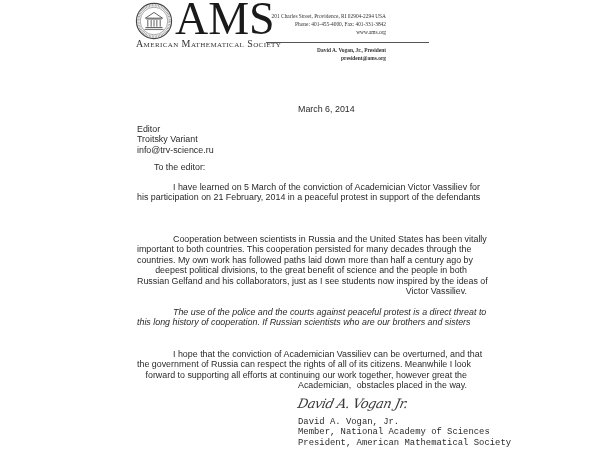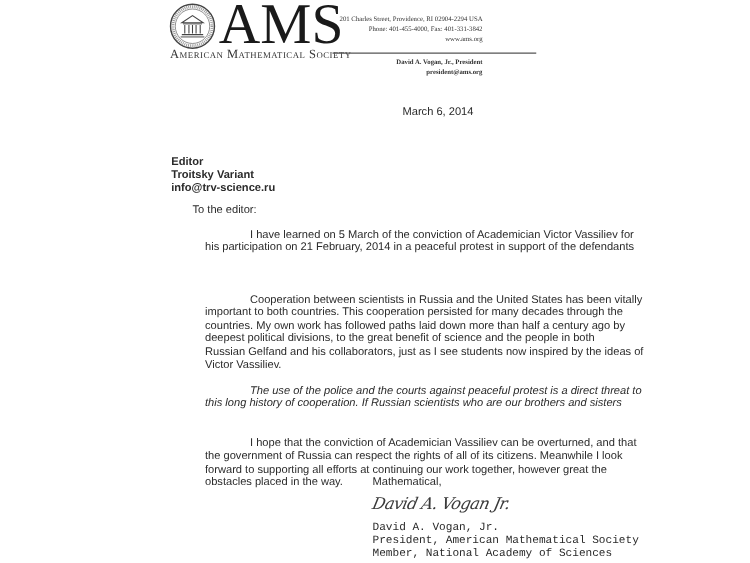--- a/index.html
+++ b/index.html
@@ -5,24 +5,24 @@
     html, body { margin: 0; padding: 0; background: #ffffff; }
     body { width: 600px; height: 450px; position: relative; overflow: hidden; color: #222; }
     .letterhead { position: absolute; left: 0; top: 0; width: 556px; height: 72px; }
     .seal { position: absolute; left: 135px; top: 2px; width: 38px; height: 38px; }
     .ams-word { position: absolute; left: 175px; top: -6px; font-family: "Liberation Serif", "DejaVu Serif", serif; font-size: 46px; font-weight: normal; letter-spacing: 0px; color: #1a1a1a; line-height: 50px; }
     .society { position: absolute; left: 136px; top: 38px; font-family: "Liberation Serif", "DejaVu Serif", serif; font-size: 10px; font-variant: small-caps; letter-spacing: 0.4px; color: #333; white-space: nowrap; }
     .hline { position: absolute; left: 266px; top: 42px; width: 163px; height: 1px; background: #555; }
     .addr { position: absolute; right: 170px; top: 12px; text-align: right; font-family: "Liberation Serif", "DejaVu Serif", serif; font-size: 5.4px; line-height: 8.2px; color: #333; white-space: nowrap; }
     .pres { position: absolute; right: 170px; top: 47px; text-align: right; font-family: "Liberation Serif", "DejaVu Serif", serif; font-size: 5.4px; line-height: 7.6px; font-weight: bold; color: #333; white-space: nowrap; }
     .body-text { font-family: "Liberation Sans", "DejaVu Sans", sans-serif; font-size: 8.9px; line-height: 10.4px; color: #2a2a2a; }
-    .date { position: absolute; left: 298px; top: 84px; margin-left: 24px; }
-    .recipient { position: absolute; left: 137px; top: 124px; font-weight: bold; }
+    .date { position: absolute; left: 298px; top: 104px; }
+    .recipient { position: absolute; left: 137px; top: 124px; }
     .salutation { position: absolute; left: 137px; top: 162px; margin-left: 17px; }
-    .para { position: absolute; left: 137px; width: 330px; text-align: left; margin-left: 27px; }
+    .para { position: absolute; left: 137px; width: 330px; text-align: right; }
     .para .line { display: block; white-space: nowrap; }
     .para .indent { padding-left: 36px; }
     .p1 { top: 182px; }
     .p2 { top: 234px; }
     .p3 { top: 307px; font-style: italic; }
     .p4 { top: 349px; }
     .closing { position: absolute; left: 298px; top: 380px; }
     .signature { position: absolute; left: 298px; top: 396px; font-family: "DejaVu Serif", "Liberation Serif", serif; font-style: italic; font-size: 13px; color: #3a3a3a; letter-spacing: -0.5px; transform: skewX(-12deg); white-space: nowrap; }
     .signer { position: absolute; left: 298px; top: 417px; }
     .signer span { display: block; white-space: nowrap; font-family: Liberation Mono, monospace; }
@@ -88,21 +88,21 @@
   <span class="line">this long history of cooperation.  If Russian scientists who are our brothers and sisters</span>
 </div>
 
 <div class="body-text para p4">
   <span class="line indent">I hope that the conviction of Academician Vassiliev can be overturned, and that</span>
   <span class="line">the government of Russia can respect the rights of all of its citizens.  Meanwhile I look</span>
   <span class="line">forward to supporting all efforts at continuing our work together, however great the</span>
   <span class="line">obstacles placed in the way.</span>
 </div>
 
-<div class="body-text closing">Mathematical,</div>
+<div class="body-text closing">Academician,</div>
 
 <div class="signature">David A. Vogan Jr.</div>
 
 <div class="body-text signer">
   <span>David A. Vogan, Jr.</span>
+  <span>Member, National Academy of Sciences</span>
   <span>President, American Mathematical Society</span>
-  <span>Member, National Academy of Sciences</span>
 </div>
 
 </body></html>

